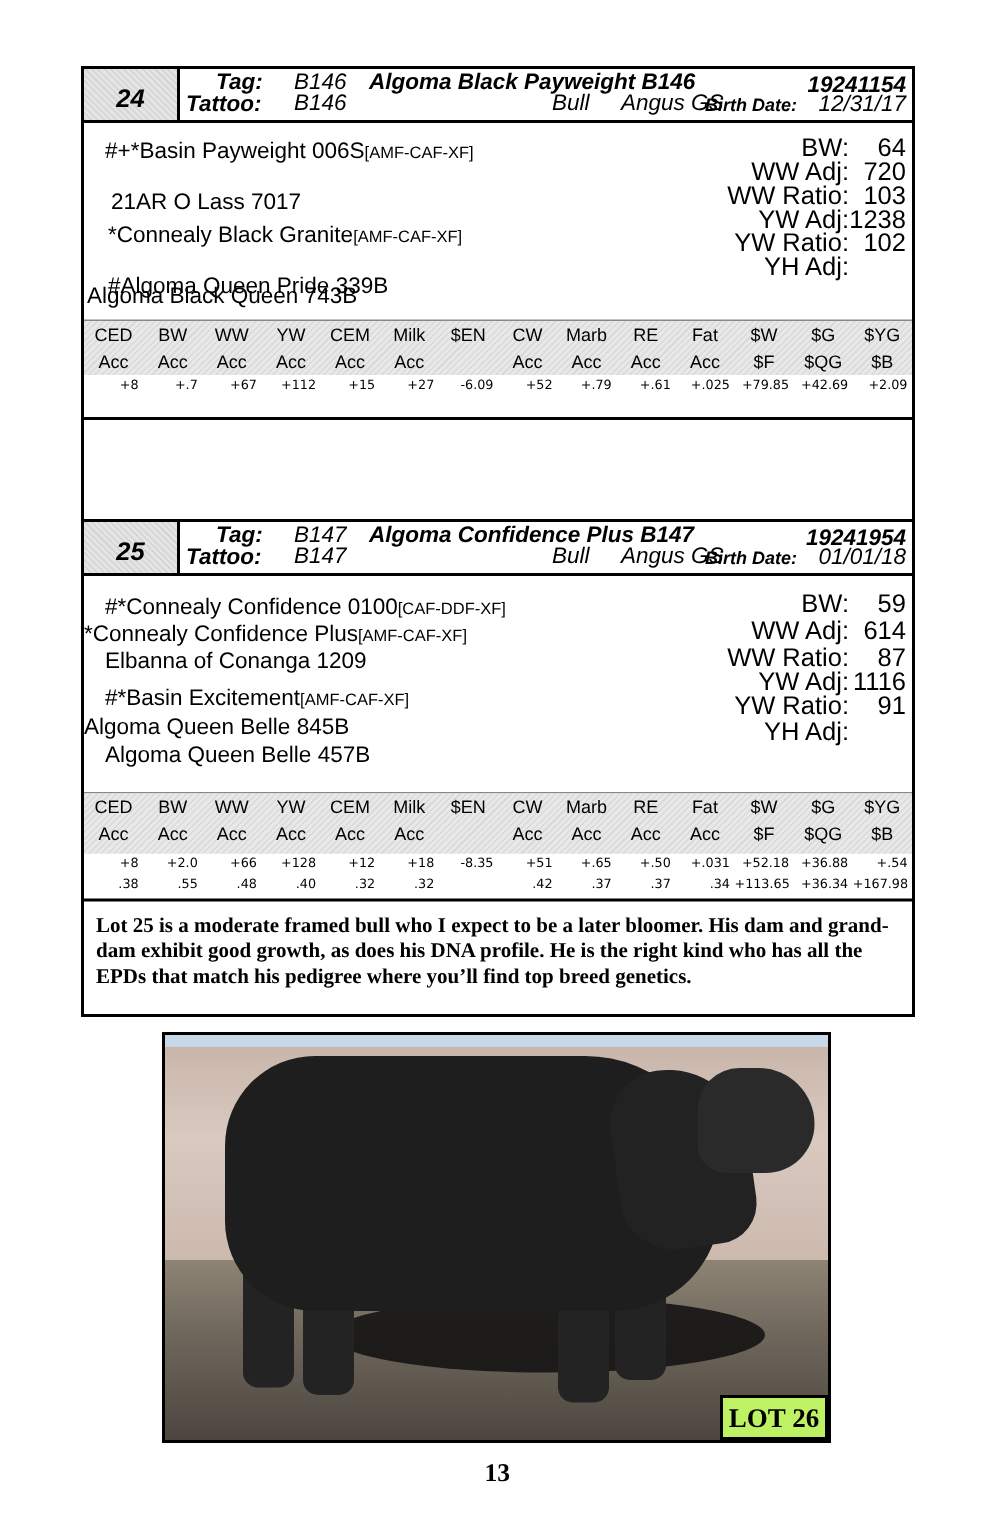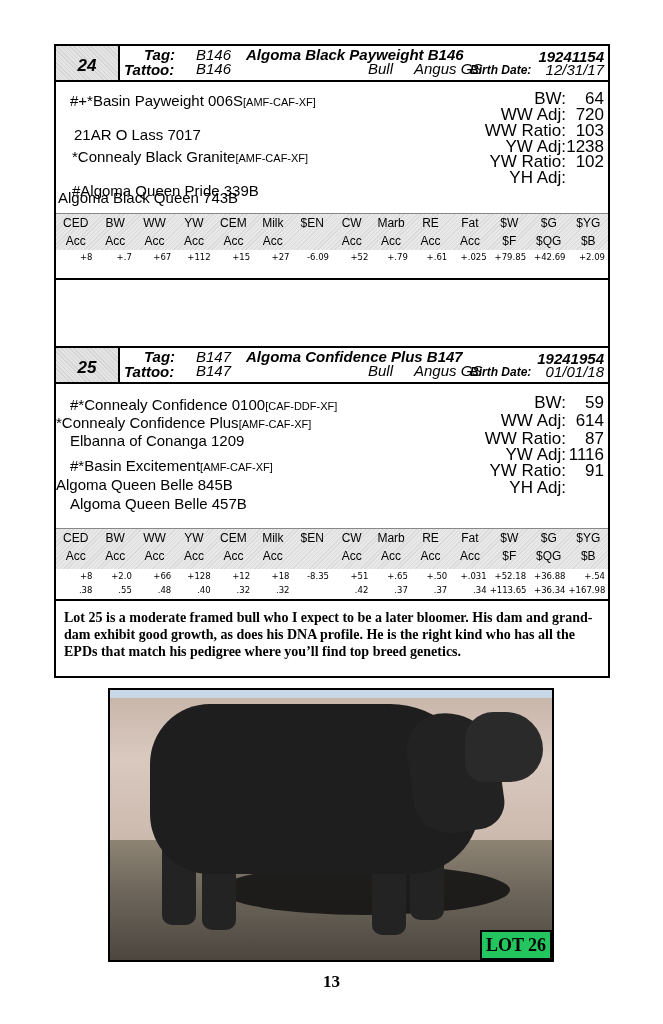--- a/index.html
+++ b/index.html
@@ -41,21 +41,21 @@
   .photo .wall { position: absolute; left: 0; top: 8px; width: 100%; height: 150px;
                  background: linear-gradient(180deg, #c9b6ab 0%, #d9c9bf 40%, #cbb8ad 100%); }
   .photo .ground { position: absolute; left: 0; top: 150px; width: 100%; height: 124px;
                    background: linear-gradient(180deg, #8d8474 0%, #6f675c 40%, #4a443d 100%); }
   .photo .shadow { position: absolute; left: 110px; top: 175px; width: 290px; height: 50px; background: #141414; border-radius: 50%; opacity: .9; }
   .photo .body { position: absolute; left: 40px; top: 14px; width: 330px; height: 170px; background: #1e1e1e; border-radius: 60px 90px 70px 60px; }
   .photo .neck { position: absolute; left: 300px; top: 22px; width: 90px; height: 120px; background: #222; border-radius: 40px 60px 30px 40px; transform: rotate(-8deg); }
   .photo .head { position: absolute; left: 355px; top: 22px; width: 78px; height: 70px; background: #2a2a2a; border-radius: 30px 40px 35px 20px; }
   .photo .leg { position: absolute; background: #232323; width: 34px; border-radius: 10px; }
   .photo .lotlabel { position: absolute; right: 0; bottom: 0; width: 72px; height: 30px; border: 2px solid #000; box-sizing: border-box;
-                     background: #22c55e; font-family: "Liberation Serif", serif; font-weight: bold; font-size: 18px;
+                     background: #bef264; font-family: "Liberation Serif", serif; font-weight: bold; font-size: 18px;
                      display: flex; align-items: center; justify-content: center; margin-left: 44px; }
 
   .pagenum { position: absolute; left: 0; width: 663px; top: 972px; text-align: center;
              font-family: "Liberation Serif", serif; font-weight: bold; font-size: 17px; }
 </style>
 </head>
 <body>
 
 <div class="lot lot-24">
   <div class="hdr">

